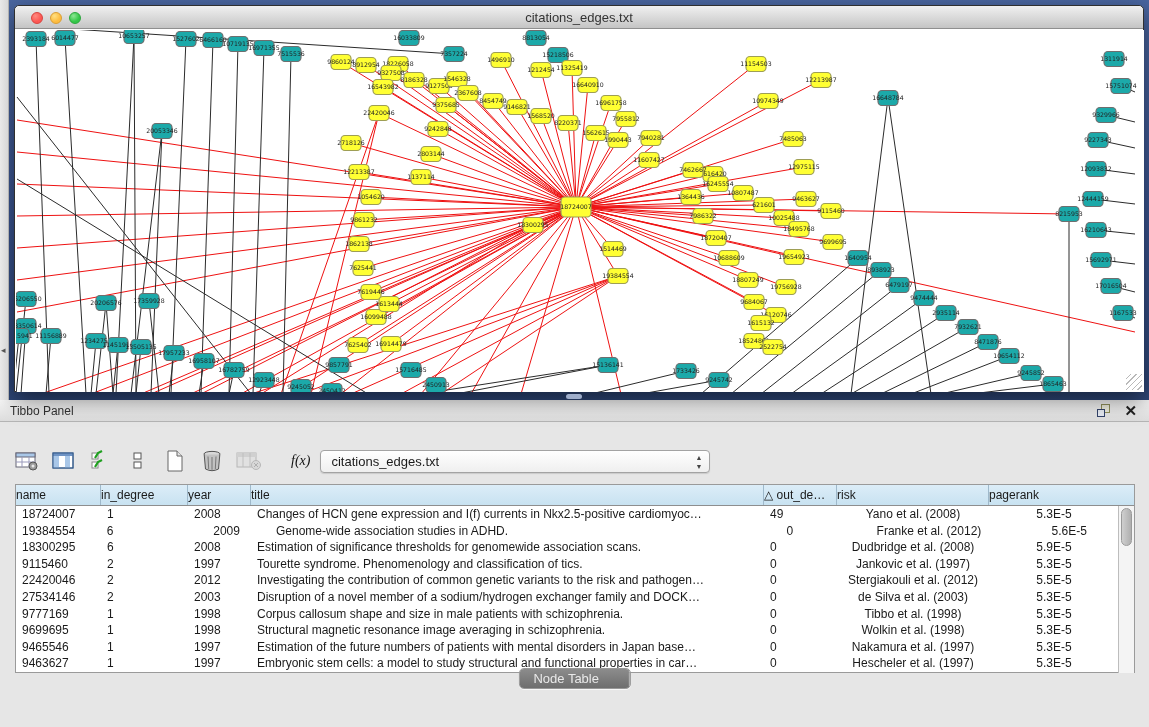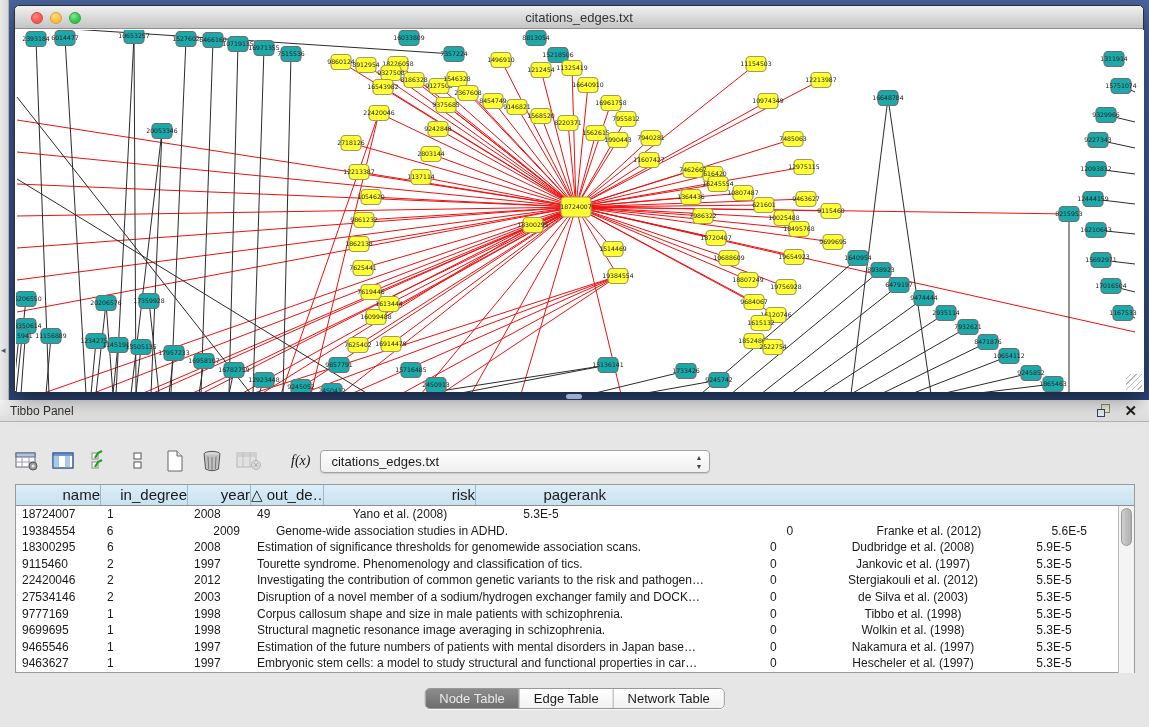--- a/index.html
+++ b/index.html
@@ -32,31 +32,31 @@
   #close-btn { right:12px; top:2px; font-size:15px; font-weight:bold; color:#222; line-height:18px; }
 
   #toolbar { left:14px; top:44px; height:34px; display:flex; align-items:center; }
   .tool { margin-right:11px; display:flex; align-items:center; justify-content:center; width:26px; height:26px; }
   #fx-btn { font-family:"Liberation Serif", serif; font-style:italic; font-size:14px; color:#111; margin:0 10px 0 18px; }
   #table-select { position:relative; width:390px; height:23px; border:1px solid #A3A3A3; border-radius:4px; background:linear-gradient(180deg,#FFFFFF,#EFEFEF); box-shadow:0 1px 1px rgba(0,0,0,.12); font-size:13px; color:#1A1A1A; line-height:21px; padding-left:10px; }
   #table-select .steppers { position:absolute; right:7px; top:2px; font-size:7px; line-height:9px; color:#444; text-align:center; }
 
   #table-wrap { left:15px; top:84px; width:1120px; height:189px; border:1px solid #9A9A9A; background:#FFF; }
   #thead { display:flex; height:21px; background:linear-gradient(180deg,#DCEDF8,#C8E2F1); border-bottom:1px solid #8E8E8E; }
-  .th { font-size:15px; color:#1A1A1A; text-align:right; line-height:20px; border-right:1px solid #9FB9CB; overflow:hidden; white-space:nowrap; }
+  .th { font-size:12px; color:#1A1A1A; text-align:left; line-height:20px; border-right:1px solid #9FB9CB; overflow:hidden; white-space:nowrap; }
   .th:last-child { border-right:none; }
   #tbody { position:relative; }
   .tr { display:flex; height:16.6px; }
   .td { font-size:12px; color:#1A1A1A; line-height:16.5px; overflow:hidden; white-space:nowrap; padding:0 2px; }
   .td.l { padding-left:6px; }
   .td.c { text-align:center; }
   #vscroll { position:absolute; right:0; top:21px; width:16px; height:167px; background:#F4F4F4; border-left:1px solid #BDBDBD; }
   #vthumb { position:absolute; left:2px; top:2px; width:11px; height:38px; border-radius:6px; background:linear-gradient(90deg,#CFCFCF,#AFAFAF); border:1px solid #9A9A9A; }
 
-  #seg-tabs { left:50%; transform:translateX(-50%); top:288px; display:flex; height:21px; border:1px solid #989898; border-radius:5px; overflow:hidden; box-shadow:0 1px 0 rgba(255,255,255,.7); }
+  #seg-tabs { left:50%; transform:translateX(-50%); top:268px; display:flex; height:21px; border:1px solid #989898; border-radius:5px; overflow:hidden; box-shadow:0 1px 0 rgba(255,255,255,.7);flex-direction:column; }
   .seg { font-size:13px; line-height:19px; padding:0 14px; background:linear-gradient(180deg,#FFFFFF,#F1F1F1); color:#1A1A1A; border-right:1px solid #A8A8A8; }
   .seg:last-child { border-right:none; }
   .seg.sel { background:linear-gradient(180deg,#8C8C8C,#6E6E6E); color:#E9E9E9; }
 
   #status-bar { left:0; top:700px; width:1149px; height:27px; background:linear-gradient(180deg,#E3E3E3,#CCCCCC); border-top:1px solid #ADADAD; }
   #memory-label { right:34px; top:0; line-height:26px; font-size:11px; color:#222; }
   #memory-dot { right:12px; top:6px; width:14px; height:14px; border-radius:50%; background:radial-gradient(circle at 35% 30%, #8FE58F, #3CB93C 65%); border:1px solid #2E8B2E; }
 </style>
 </head>
 <body>
@@ -571,29 +571,31 @@
       <span>citations_edges.txt</span>
       <span class="steppers">▲<br>▼</span>
     </div>
   </div>
 
   <div id="table-wrap" class="abs">
     <div id="thead">
         <div class="th" style="width: 85px;">name</div>
         <div class="th" style="width: 87px;">in_degree</div>
         <div class="th" style="width: 63px;">year</div>
+        <div class="th" style="width: 513px;">title</div>
         <div class="th" style="width: 73px;">△ out_de…</div>
         <div class="th" style="width: 152px;">risk</div>
         <div class="th" style="width: 130px;">pagerank</div>
       </div>
     <div id="tbody">
         <div class="tr">
           <div class="td l" style="width: 85px;">18724007</div>
           <div class="td l" style="width: 87px;">1</div>
           <div class="td l" style="width: 63px;">2008</div>
+          <div class="td l" style="width: 513px;">Changes of HCN gene expression and I(f) currents in Nkx2.5-positive cardiomyoc…</div>
           <div class="td l" style="width: 73px;">49</div>
           <div class="td c" style="width: 152px;">Yano et al. (2008)</div>
           <div class="td c" style="width: 130px;">5.3E-5</div>
         </div>
         <div class="tr">
           <div class="td l" style="width: 85px;">19384554</div>
           <div class="td l" style="width: 87px;">6</div>
           <div class="td l" style="width: 63px; margin-left: 20px;">2009</div>
           <div class="td l" style="width: 513px;">Genome-wide association studies in ADHD.</div>
           <div class="td l" style="width: 73px;">0</div>

